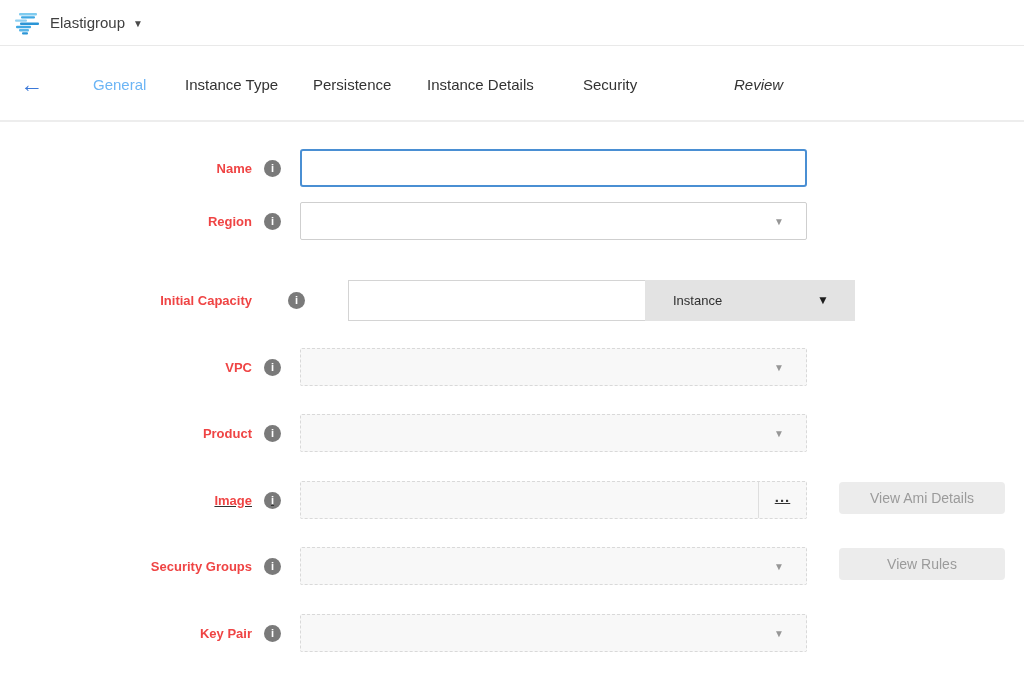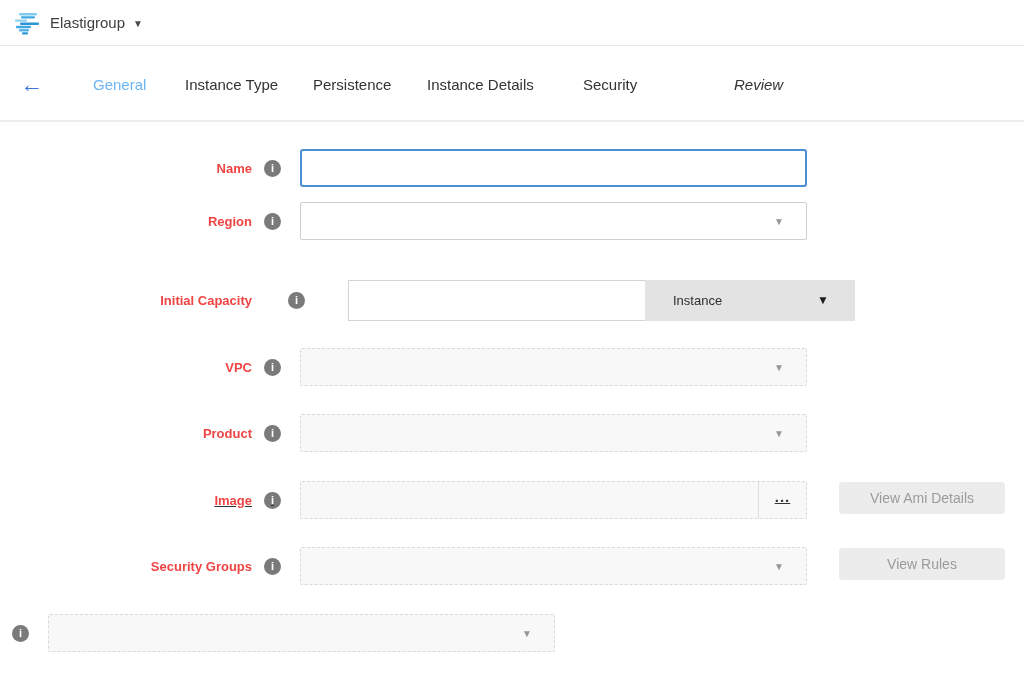--- a/index.html
+++ b/index.html
@@ -181,20 +181,21 @@
   <div class="field-area">
     <div class="select disabled">
       <span></span>
       <span class="caret">▼</span>
     </div>
   </div>
 </div>
 <button class="side-btn b-sg">View Rules</button>
 
 <div class="row r7">
+  <div class="label-cell">Key Pair</div>
   <span class="info">i</span>
   <div class="field-area">
     <div class="select disabled">
       <span></span>
       <span class="caret">▼</span>
     </div>
   </div>
 </div>
 
 </body></html>

